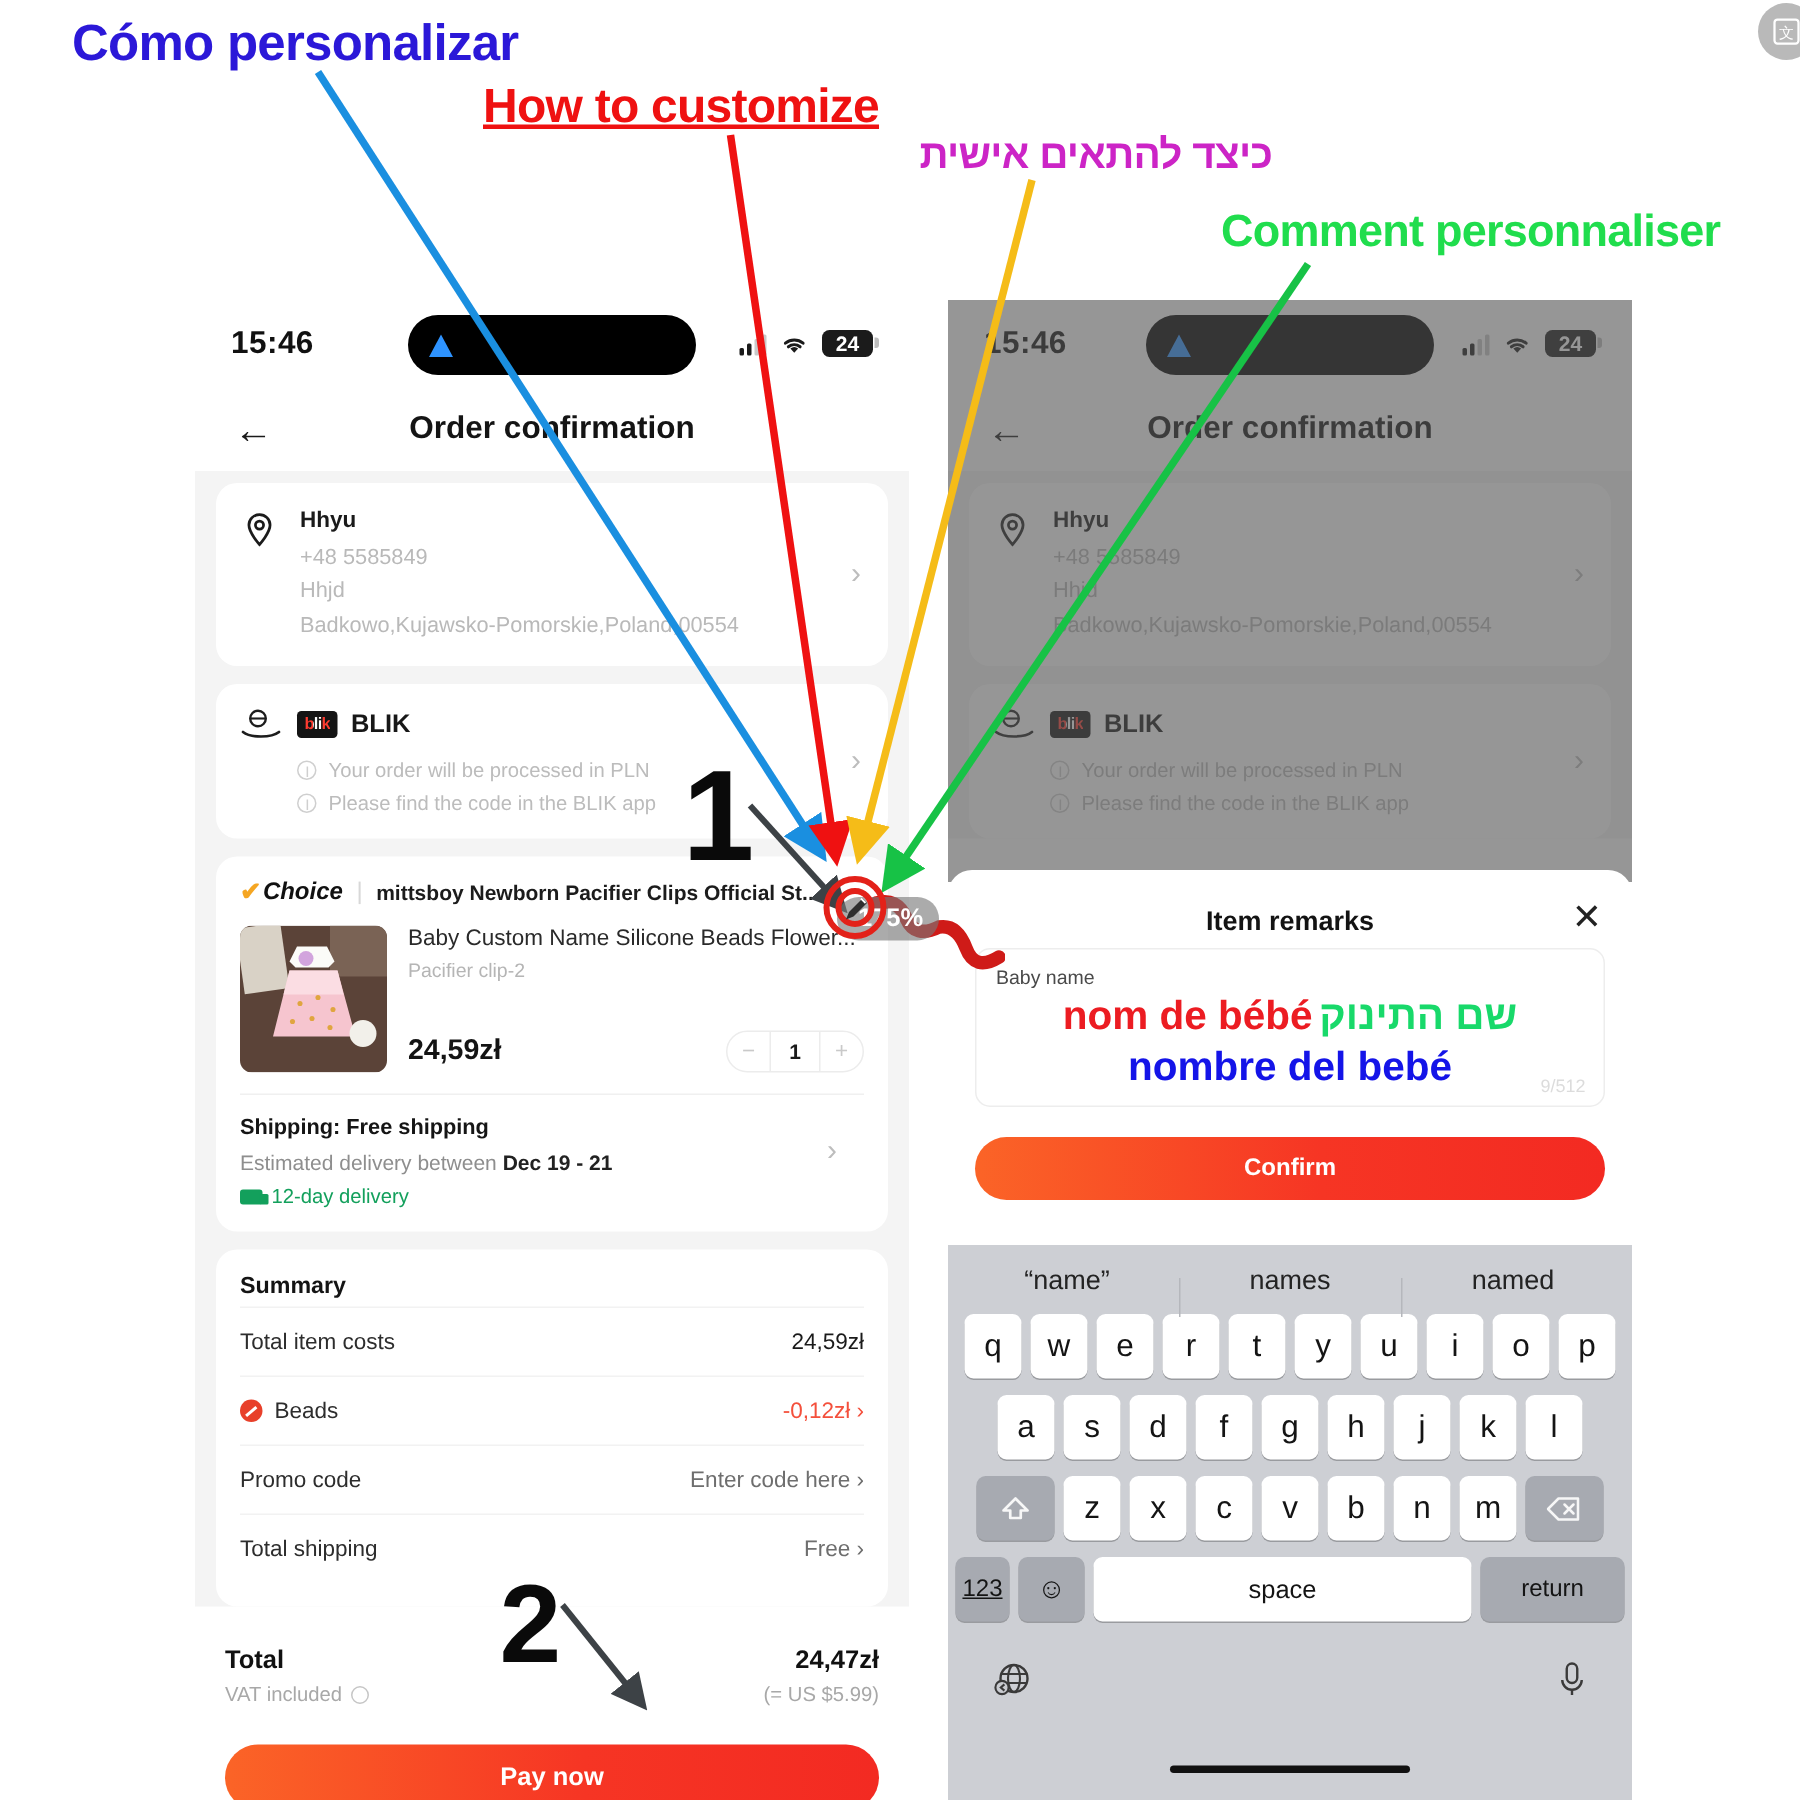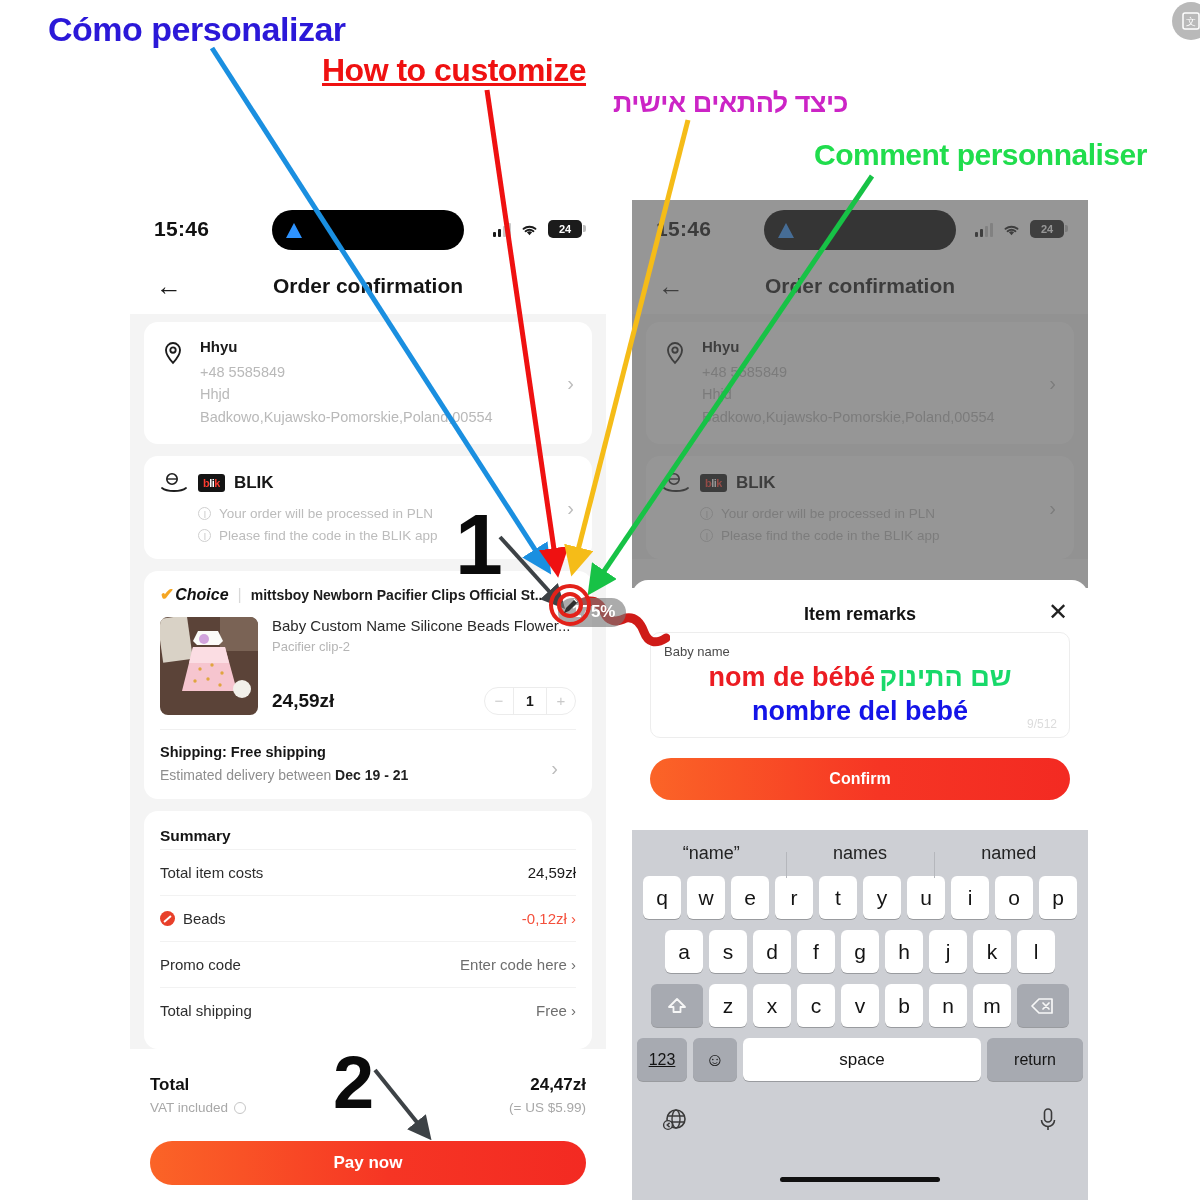--- a/index.html
+++ b/index.html
@@ -53,21 +53,21 @@
     display: flex; align-items: center; padding-left: 14px;
   }
   .nav-tri { width: 0; height: 0; border-left: 8px solid transparent; border-right: 8px solid transparent;
              border-bottom: 15px solid #2e93ff; }
   .sb-right { margin-left: auto; display: flex; align-items: center; gap: 9px; }
   .sig { display: flex; align-items: flex-end; gap: 2px; height: 15px; }
   .sig i { display: block; width: 3px; background: #1a1a1a; border-radius: 1px; }
   .sig i:nth-child(1){height:5px} .sig i:nth-child(2){height:8px}
   .sig i:nth-child(3){height:11px;background:#c9c9c9} .sig i:nth-child(4){height:14px;background:#c9c9c9}
   .batt { width: 34px; height: 18px; border-radius: 5px; background: #1b1b1b; color: #fff;
-          font-size: 11px; font-weight: bold; display: flex; align-items: center; justify-content: center;
+          font-size: 14px; font-weight: bold; display: flex; align-items: center; justify-content: center;
           position: relative; }
   .batt::after { content:""; position:absolute; right:-4px; top:5px; width:3px; height:7px;
                  background:#bdbdbd; border-radius:0 2px 2px 0; }
 
   
   .app-header { height: 56px; display: flex; align-items: center; position: relative; background:#fff; }
   .back-arrow { position:absolute; left: 26px; font-size: 26px; color:#1a1a1a; line-height:1; }
   .app-title { width:100%; text-align:center; font-size:21px; font-weight:bold; color:#141414; }
 
   
@@ -178,21 +178,21 @@
   .kb-predict { height: 46px; display:flex; align-items:center; }
   .kb-predict div { flex:1; text-align:center; font-size:18px; color:#232323; position:relative; }
   .kb-predict div + div::before { content:""; position:absolute; left:0; top:9px;
                                   width:1px; height:26px; background:#b5b7bc; }
   .kb-row { display:flex; justify-content:center; gap: 6px; margin-bottom: 11px; }
   .key { background:#fff; border-radius: 6px; width: 38px; height: 43px;
          display:flex; align-items:center; justify-content:center;
          font-size: 21px; color:#141414; box-shadow: 0 1px 0 rgba(0,0,0,0.25); }
   .key.dark { background:#a7aab1; }
   .key.w-shift { width: 52px; }
-  .key.w-num { width: 50px; font-size:16px;text-decoration:underline; }
+  .key.w-num { width: 36px; font-size:16px;text-decoration:underline; }
   .key.w-emoji { width: 44px; font-size:19px; }
   .key.w-space { flex:1; font-size:17px; }
   .key.w-return { width: 96px; font-size:16px; }
   .kb-bottom { display:flex; align-items:center; justify-content:space-between;
                padding: 14px 24px 0 24px; }
   .home-bar { position:absolute; left:50%; transform:translateX(-50%); bottom: 18px;
               width: 160px; height: 5px; background:#111; border-radius: 3px; }
 
   
   #zoom-badge { position:absolute; left: 558px; top: 598px; background: rgba(120,120,120,0.62);
@@ -327,20 +327,24 @@
               </div>
             </div>
           </div>
         </div>
 
         <div class="ship-block">
           <div class="ship-head">Shipping: Free shipping</div>
           <div class="ship-sub">
             <span>Estimated delivery between </span><b>Dec 19 - 21</b>
           </div>
+          <div class="ship-fast">
+            <span class="truck"></span>
+            <span>12-day delivery</span>
+          </div>
           <span class="chev" style="top:38px">›</span>
         </div>
       </div>
 
       <div class="card">
         <div class="sum-title">Summary</div>
 
         <div class="sum-row">
           <span>Total item costs</span>
           <span class="sum-val">24,59zł</span>

